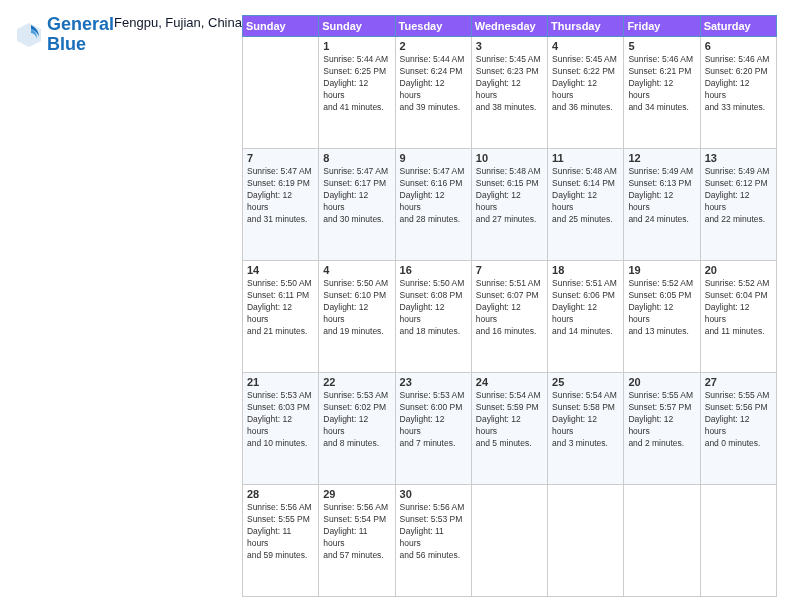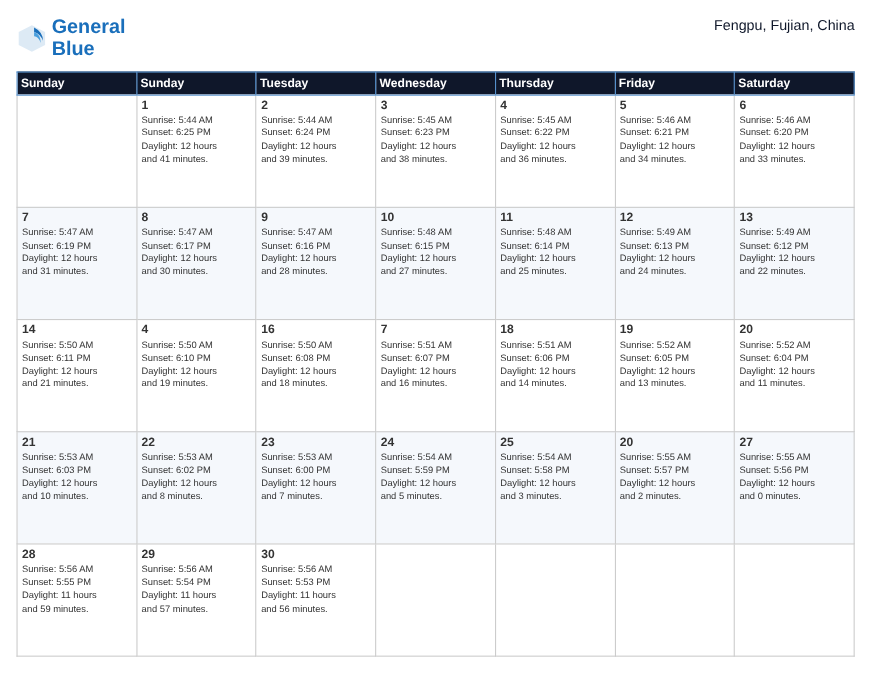--- a/index.html
+++ b/index.html
@@ -8,21 +8,21 @@
       height: 612px;
       font-family: Arial, sans-serif;
       background: #fff;
       overflow: hidden;
     }
     .page {
       width: 792px;
       height: 612px;
       padding: 15px;
       display: flex;
-      flex-direction: column;
+      flex-direction: row;
     }
     .header {
       display: flex;
       justify-content: space-between;
       align-items: flex-start;
       margin-bottom: 10px;
     }
     .logo {
       display: flex;
       align-items: center;
@@ -92,21 +92,21 @@
     .empty-cell {
       background: #f9f9f9;
     }
     tr:nth-child(odd) td {
       background: #fff;
     }
     tr:nth-child(even) td {
       background: #f5f8fc;
     }
     tr:first-child th {
-      background: #0f172a;
+      background: #8b5cf6;
     }
   </style>
 </head>
 <body>
 
 <div class="page">
   <div class="header">
     <div class="logo">
       <svg class="logo-icon" viewBox="0 0 28 28">
         <rect x="0" y="0" width="28" height="28" fill="white"></rect>

